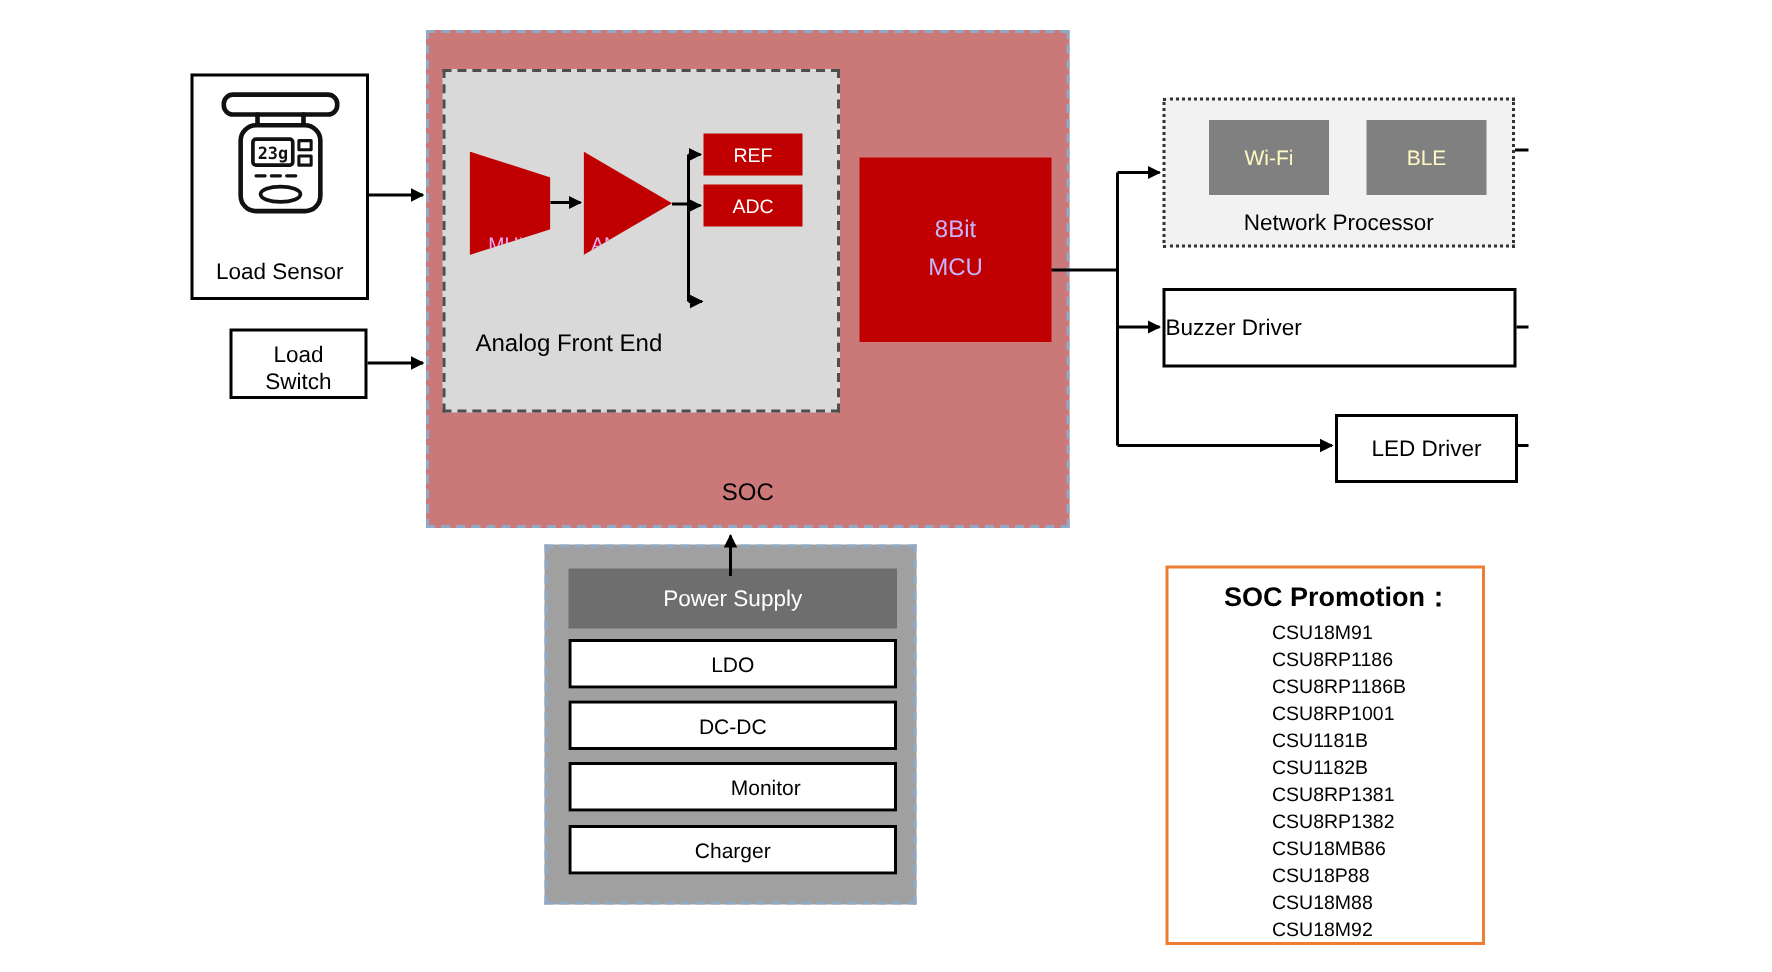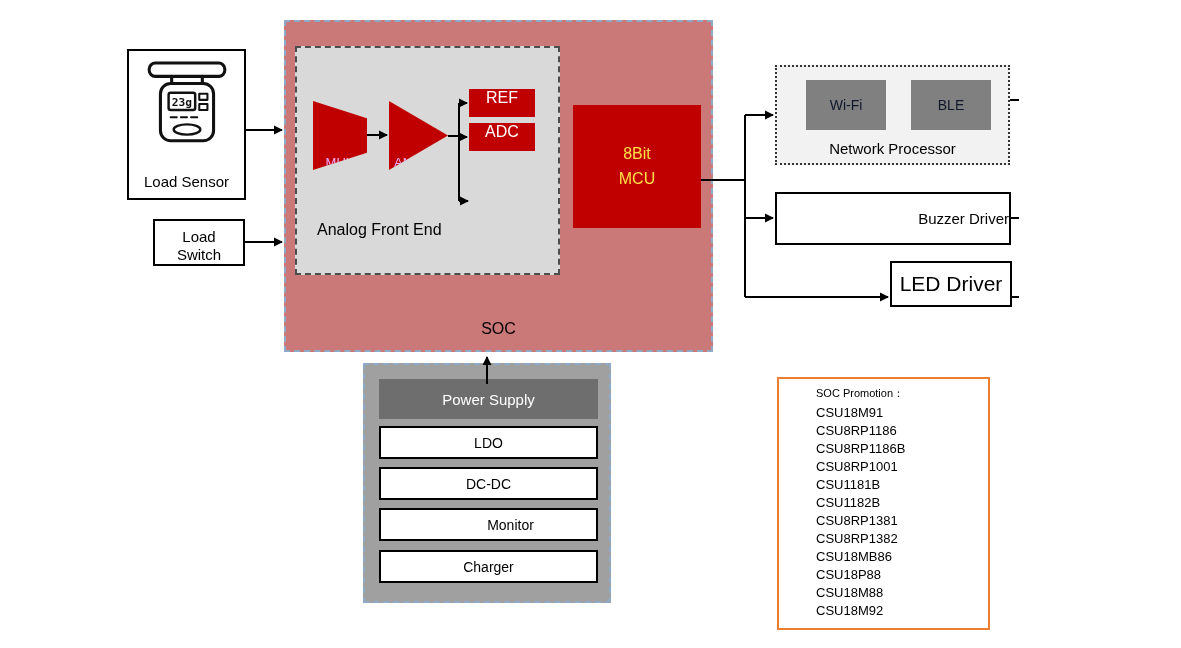--- a/index.html
+++ b/index.html
@@ -29,60 +29,60 @@
 
   .shape { position:absolute; background:var(--accent-red,#C00000); color:#f0abfc;
     display:flex; align-items:flex-end; font-size:13px; }
   .mux  { left:313px; top:101px; width:54px; height:69px;
     clip-path:polygon(0 0,100% 25%,100% 75%,0 100%); justify-content:center; }
   .amp  { left:389px; top:101px; width:59px; height:69px;
     clip-path:polygon(0 0,100% 50%,0 100%); padding-left:5px; }
   .comp { left:470px; top:161px; width:71px; height:80px;
     clip-path:polygon(0 0,100% 50%,0 100%); padding-left:4px; font-size:12px; }
   .redbox { position:absolute; background:var(--accent-red,#C00000); color:#fff;
-    display:flex; align-items:flex-start; justify-content:center; font-size:16px; }
+    display:flex; align-items:center; justify-content:center; font-size:13px; }
   .ref { left:469px; top:89px;  width:66px; height:28px; }
   .adc { left:469px; top:123px; width:66px; height:28px; }
 
   
   .b-mcu { position:absolute; left:573px; top:105px; width:128px; height:123px;
-    background:var(--accent-red,#C00000); color:#fde047; display:flex; flex-direction:column;
+    background:var(--accent-red,#C00000); color:#c4b5fd; display:flex; flex-direction:column;
     align-items:center; justify-content:center; font-size:16px; line-height:1.55; }
 
   
   .b-np { position:absolute; left:775px; top:65px; width:235px; height:100px;
     background:var(--np-bg,#F2F2F2); border:2px dotted #333; }
   .np-chip { position:absolute; top:13px; width:80px; height:50px;
-    background:var(--chip-gray,#808080); color:#0f172a; display:flex; align-items:center;
+    background:var(--chip-gray,#808080); color:#fef9c3; display:flex; align-items:center;
     justify-content:center; font-size:14px; }
   .wifi { left:29px; } .ble { left:134px; }
   .np-label { position:absolute; bottom:6px; width:100%; text-align:center; font-size:15px; }
 
   
   .b-buzzer { left:775px; top:192px; width:236px; height:53px;
-    display:flex; align-items:center; justify-content:flex-end; font-size:15px; }
-  .b-led { left:890px; top:261px; width:122px; height:46px;
-    display:flex; align-items:center; justify-content:center; font-size:21px; }
+    display:flex; align-items:center; justify-content:flex-start; font-size:15px; }
+  .b-led { left:890px; top:276px; width:122px; height:46px;
+    display:flex; align-items:center; justify-content:center; font-size:15px; }
 
   
   .b-ps { position:absolute; left:363px; top:363px; width:248px; height:240px;
     background:var(--ps-bg,#A0A0A0); border:2px dashed var(--frame-dash,#8FAAC8); }
   .ps-header { position:absolute; left:14px; top:14px; width:219px; height:40px;
     background:var(--ps-header,#6E6E6E); color:#fff; display:flex; align-items:center;
     justify-content:center; font-size:15px; }
   .ps-item { position:absolute; left:14px; width:219px; height:33px; background:#fff;
     border:2px solid #000; display:flex; align-items:center; justify-content:center; font-size:14px; }
   .ps-i0 { top:61px; } .ps-i1 { top:102px; } .ps-i2 { top:143px;padding-left:44px; } .ps-i3 { top:185px; }
 
   
   .b-promo { position:absolute; left:777px; top:377px; width:213px; height:253px;
     background:#fff; border:2px solid var(--promo-orange,#ED7D31);
     padding:7px 8px 0 37px; }
-  .promo-title { font-size:11px; font-weight:normal; margin-bottom:3px; }
-  .promo-item { font-size:13px; line-height:18px; }
+  .promo-title { font-size:18px; font-weight:bold; margin-bottom:3px; }
+  .promo-item { font-size:13px; line-height:18px;margin-left:32px; }
 
   
   .ic { position:absolute; }
   .ic-antenna { left:1040px; top:50px; }
   .ic-buzzer  { left:1046px; top:196px; }
   .ic-lamp    { left:1048px; top:256px; }
   .wires { position:absolute; left:0; top:0; pointer-events:none; z-index:6; }
   .seg { font-family:"DejaVu Sans Mono",monospace; font-weight:bold; }
 </style>
 </head>

